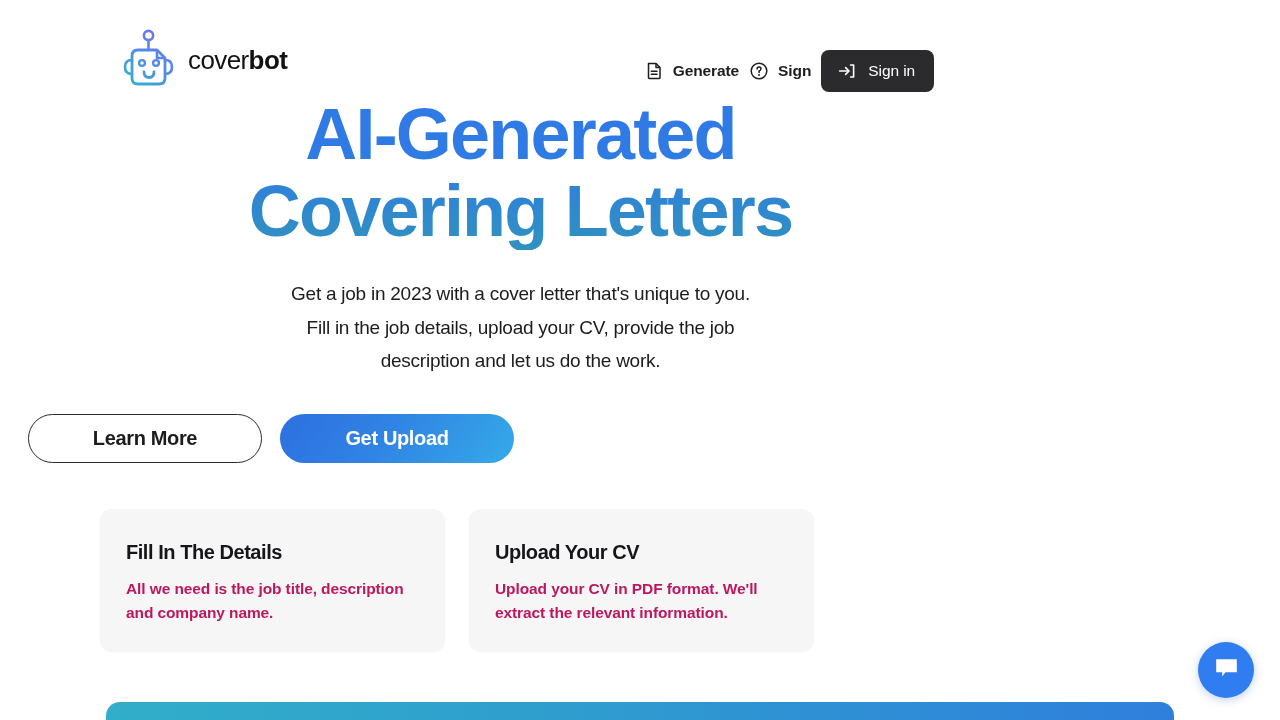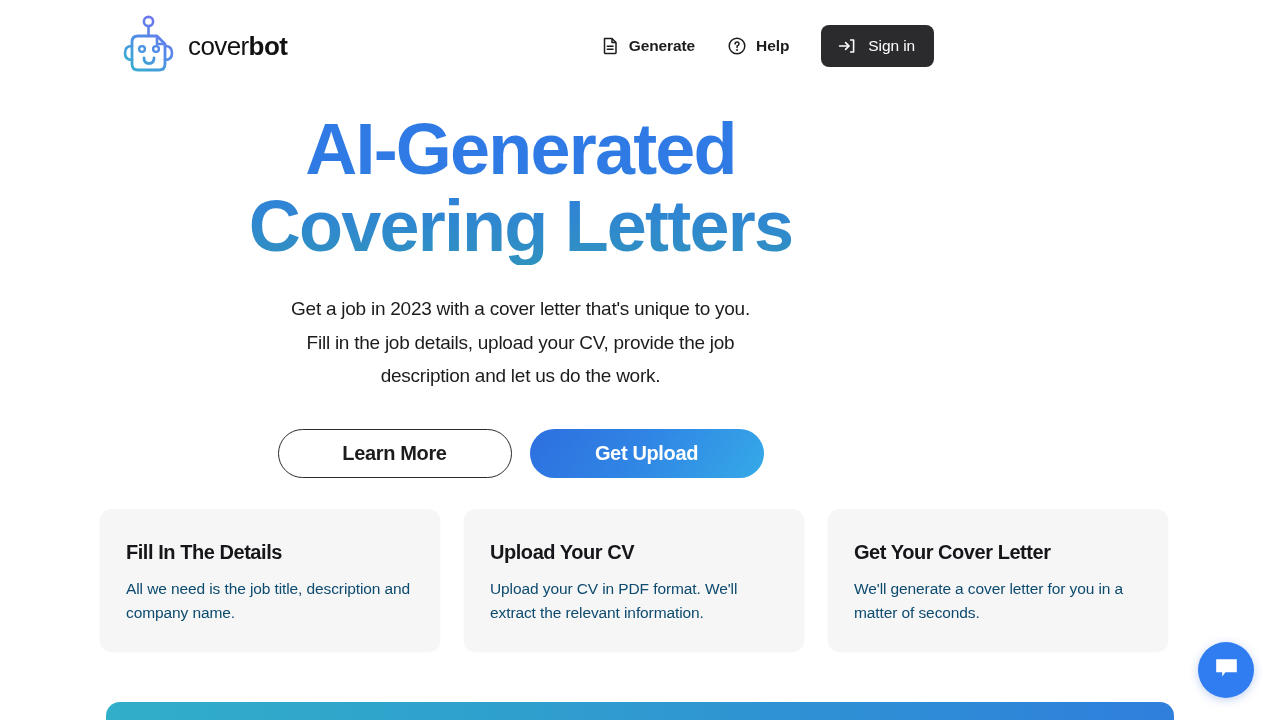--- a/index.html
+++ b/index.html
@@ -25,21 +25,21 @@
 
   
   .header {
     position: absolute;
     top: 0;
     left: 0;
     width: 1040px;
     height: 92px;
     padding: 0 106px 0 118px;
     display: flex;
-    align-items: center;
+    align-items: flex-end;
     justify-content: space-between;
   }
 
   .brand {
     display: flex;
     align-items: center;
     gap: 10px;
     height: 64px;
   }
 
@@ -50,21 +50,21 @@
     letter-spacing: -0.6px;
     color: #121214;
     font-weight: 400;
     white-space: nowrap;
   }
   .brand-text b { font-weight: 700; }
 
   .nav {
     display: flex;
     align-items: center;
-    gap: 32px;
+    gap: 10px;
   }
 
   .nav-link {
     display: flex;
     align-items: center;
     gap: 9px;
     font-size: 15.5px;
     font-weight: 600;
     color: #1d1d1f;
     letter-spacing: -0.1px;
@@ -91,21 +91,20 @@
     white-space: nowrap;
   }
 
   
   .hero {
     position: absolute;
     top: 96px;
     left: 0;
     width: 1041px;
     text-align: center;
-    margin-top: 15px;
   }
 
   .hero-title {
     font-size: 72px;
     line-height: 77px;
     font-weight: 700;
     letter-spacing: -1.8px;
     background: linear-gradient(180deg, #2f7ae5 0%, #2f7ae5 34%, #3092bf 100%);
     -webkit-background-clip: text;
     background-clip: text;
@@ -119,22 +118,23 @@
     line-height: 33.5px;
     color: #1c1c1e;
     letter-spacing: -0.25px;
     font-weight: 400;
   }
 
   .cta-row {
     margin-top: 36px;
     display: flex;
     align-items: center;
-    justify-content: center;
+    justify-content: flex-start;
     gap: 18px;
+    padding-left: 28px;
   }
 
   .btn {
     font-family: inherit;
     font-size: 20px;
     font-weight: 700;
     letter-spacing: -0.35px;
     border-radius: 999px;
     cursor: pointer;
     white-space: nowrap;
@@ -180,22 +180,23 @@
     font-weight: 700;
     letter-spacing: -0.45px;
     color: #16161a;
     line-height: 24px;
   }
 
   .card-text {
     margin-top: 13px;
     font-size: 15.5px;
     line-height: 23.5px;
-    color: #0c4a6e;
+    color: #be185d;
     letter-spacing: -0.1px;
+    font-weight: bold;
   }
 
   
   .banner {
     position: absolute;
     top: 702px;
     left: 106px;
     width: 1068px;
     height: 74px;
     border-radius: 14px;
@@ -264,21 +265,21 @@
       </div>
 
       <div class="nav-link">
         <span>
           <svg class="nav-icon" viewBox="0 0 20 20" fill="none" xmlns="http://www.w3.org/2000/svg">
             <circle cx="10" cy="10" r="7.8" stroke="#1d1d1f" stroke-width="1.5"></circle>
             <path d="M8.1 8 Q 8.1 5.9 10.1 5.9 Q 12 5.9 12 7.7 Q 12 9.3 10.1 9.9 V 11.6" stroke="#1d1d1f" stroke-width="1.5" stroke-linecap="round" stroke-linejoin="round"></path>
             <circle cx="10.05" cy="14" r="0.95" fill="#1d1d1f"></circle>
           </svg>
         </span>
-        <span>Help</span>
+        <span>Sign</span>
       </div>
 
       <button class="signin-btn">
         <span>
           <svg class="nav-icon" viewBox="0 0 20 20" fill="none" xmlns="http://www.w3.org/2000/svg">
             <path d="M2.6 10 H 11.6" stroke="#ffffff" stroke-width="1.6" stroke-linecap="round"></path>
             <path d="M8.6 6.6 L 12 10 L 8.6 13.4" stroke="#ffffff" stroke-width="1.6" stroke-linecap="round" stroke-linejoin="round"></path>
             <path d="M13.6 4 H 16.6 V 16 H 13.6" stroke="#ffffff" stroke-width="1.6" stroke-linecap="round" stroke-linejoin="round"></path>
           </svg>
         </span>
@@ -313,24 +314,20 @@
     <div class="card">
       <div class="card-title">Fill In The Details</div>
       <div class="card-text">All we need is the job title, description and company name.</div>
     </div>
 
     <div class="card">
       <div class="card-title">Upload Your CV</div>
       <div class="card-text">Upload your CV in PDF format. We'll extract the relevant information.</div>
     </div>
 
-    <div class="card">
-      <div class="card-title">Get Your Cover Letter</div>
-      <div class="card-text">We'll generate a cover letter for you in a matter of seconds.</div>
-    </div>
 
   </div>
 
   <div class="banner"></div>
 
   <div class="chat-widget">
     <span>
       <svg width="27" height="27" viewBox="0 0 27 27" fill="none" xmlns="http://www.w3.org/2000/svg">
         <path d="M3.2 4.2 H 23.8 V 17.2 H 12.4 L 9.2 21.6 V 17.2 H 3.2 Z" fill="#ffffff"></path>
       </svg>

